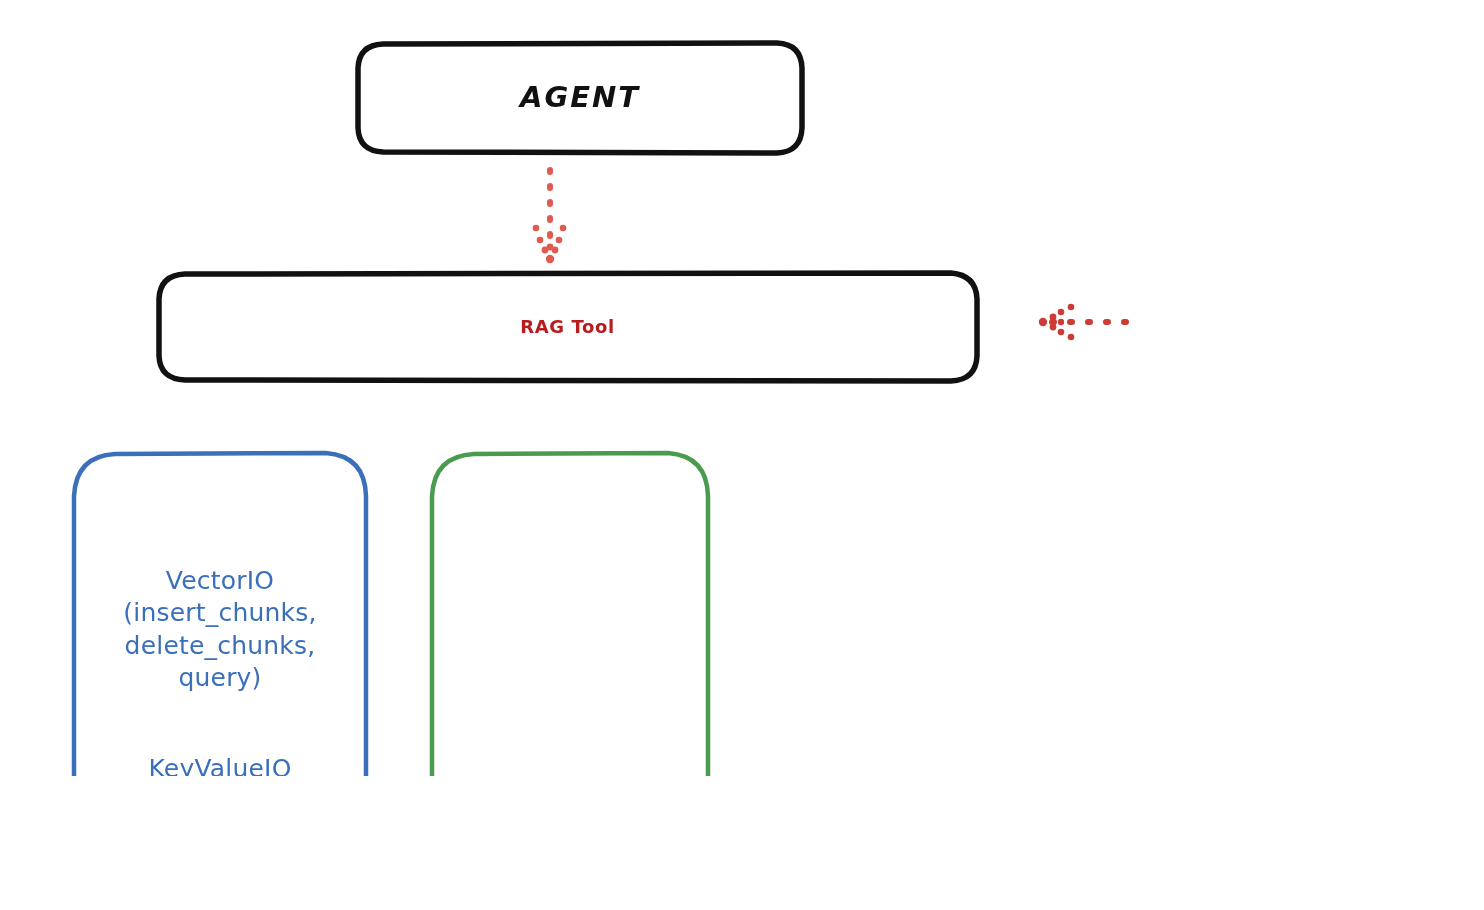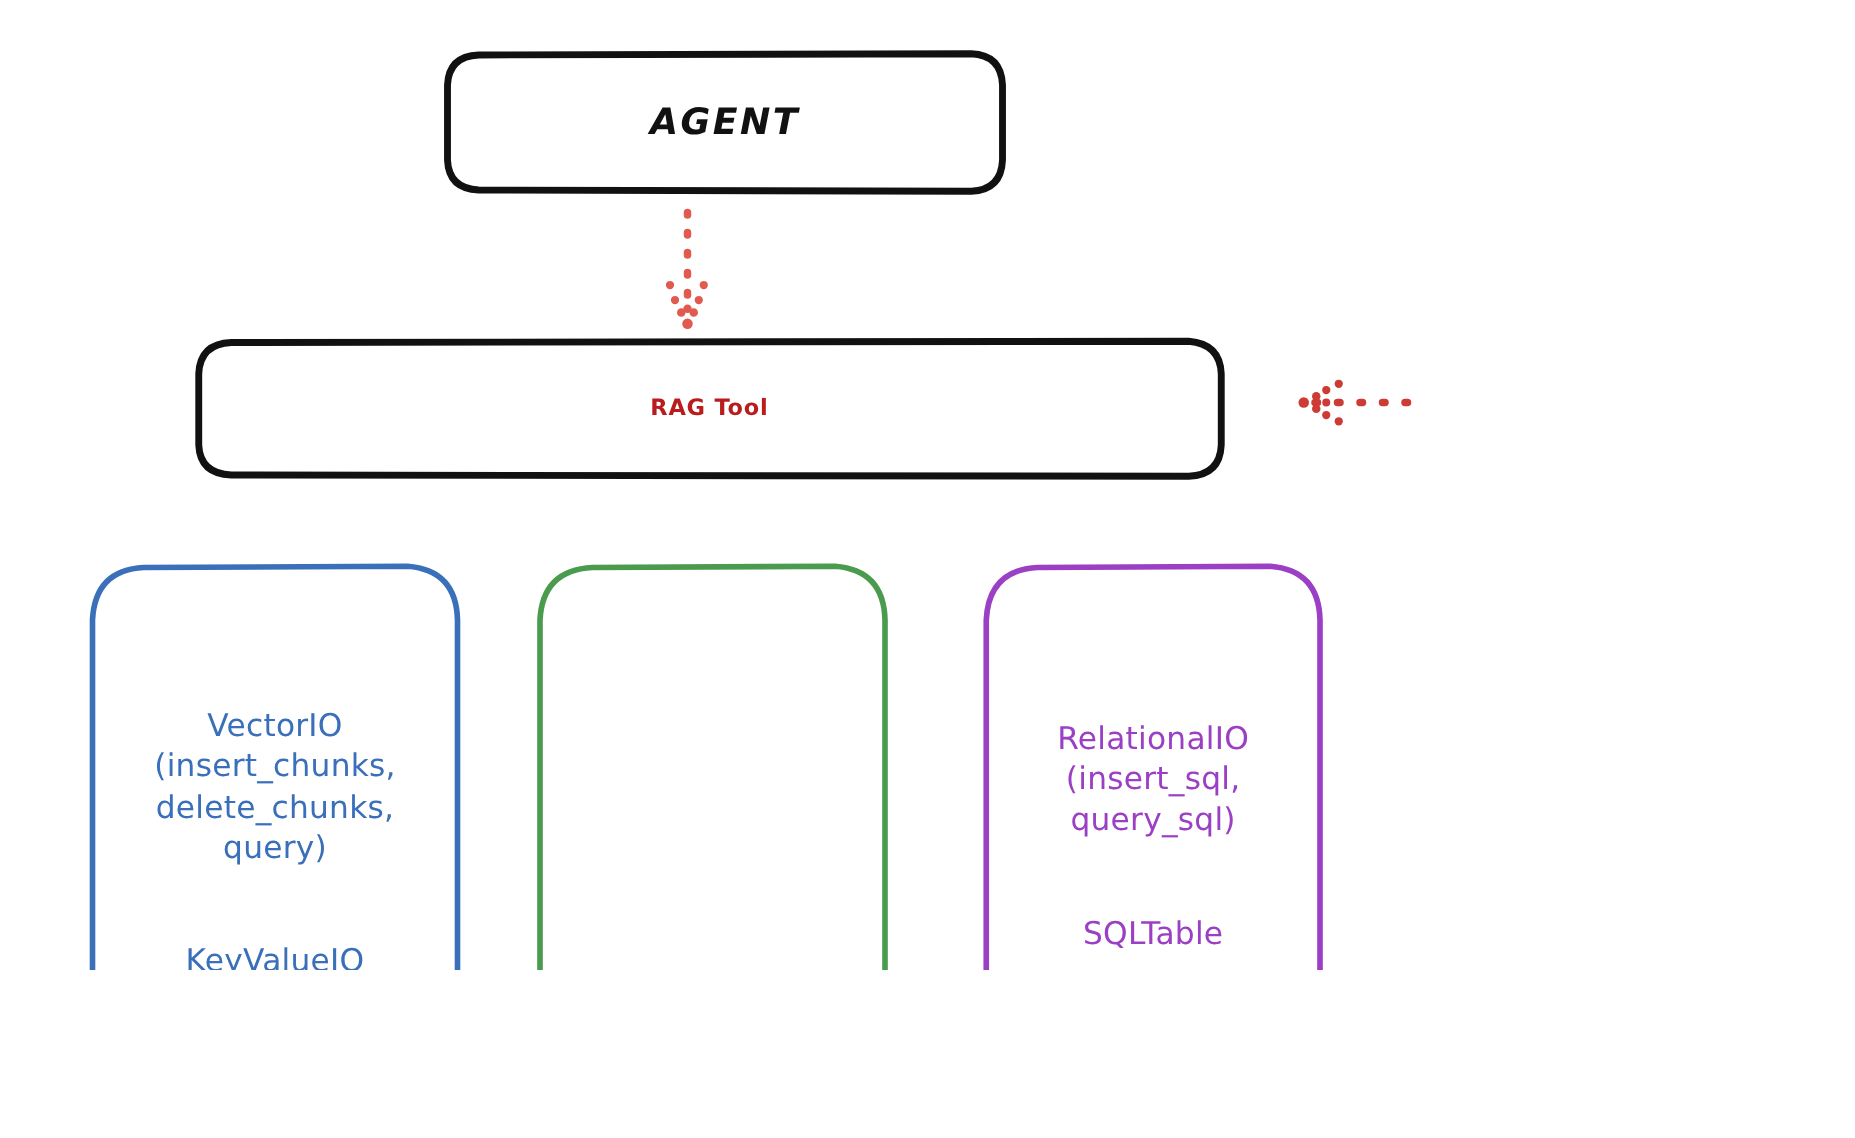--- a/index.html
+++ b/index.html
@@ -188,30 +188,15 @@
 
   <div class="node leaf" id="keyvalueio-node">
     <div class="frame">
       <svg viewBox="0 0 284 408" preserveAspectRatio="none" xmlns="http://www.w3.org/2000/svg">
         <path d="M 46 4 L 240 3 Q 279 6 280 46 L 280 362 Q 278 401 239 403 L 46 402
                  Q 6 400 4 361 L 4 46 Q 6 6 46 4 Z" fill="none" stroke="#4a9b4d" stroke-width="4.5" stroke-linecap="round" stroke-linejoin="round" vector-effect="non-scaling-stroke"></path>
       </svg>
     </div>
   </div>
 
-  <div class="node leaf" id="relationalio-node">
-    <div class="frame">
-      <svg viewBox="0 0 275 406" preserveAspectRatio="none" xmlns="http://www.w3.org/2000/svg">
-        <path d="M 45 4 L 231 3 Q 270 6 271 46 L 271 360 Q 269 399 230 401 L 45 400
-                 Q 6 398 4 359 L 4 46 Q 6 6 45 4 Z" fill="none" stroke="#9b3fc4" stroke-width="4.5" stroke-linecap="round" stroke-linejoin="round" vector-effect="non-scaling-stroke"></path>
-      </svg>
-    </div>
-    <div class="label">
-      <span>RelationalIO
-(insert_sql,
-query_sql)</span>
-      <span class="spacer"></span>
-      <span>SQLTable</span>
-    </div>
-  </div>
 
 
 </div>
 
 </body></html>

